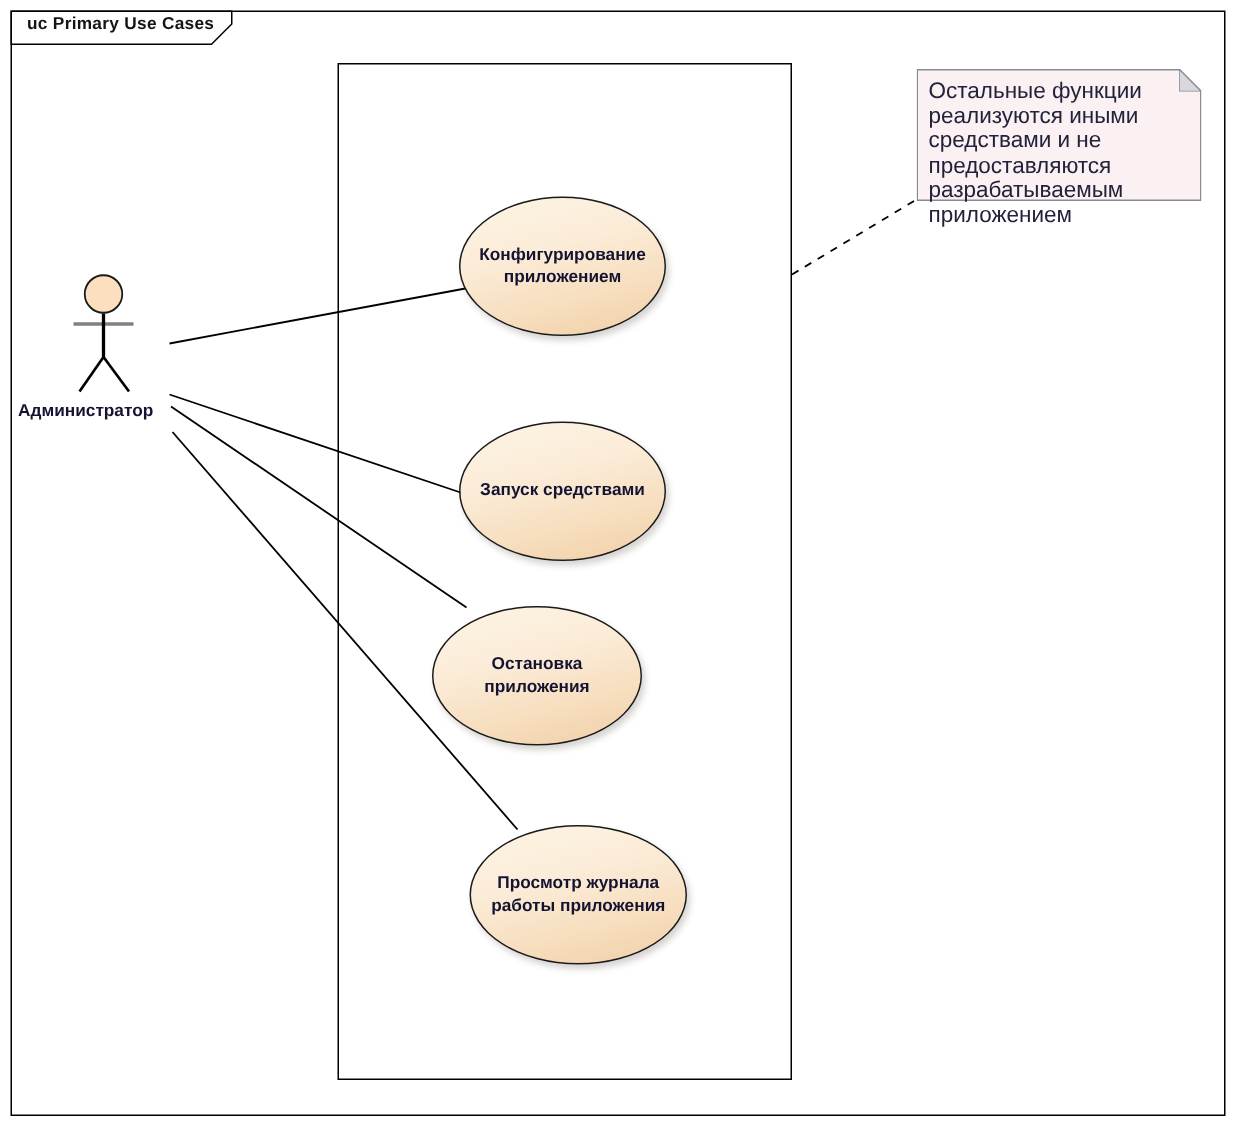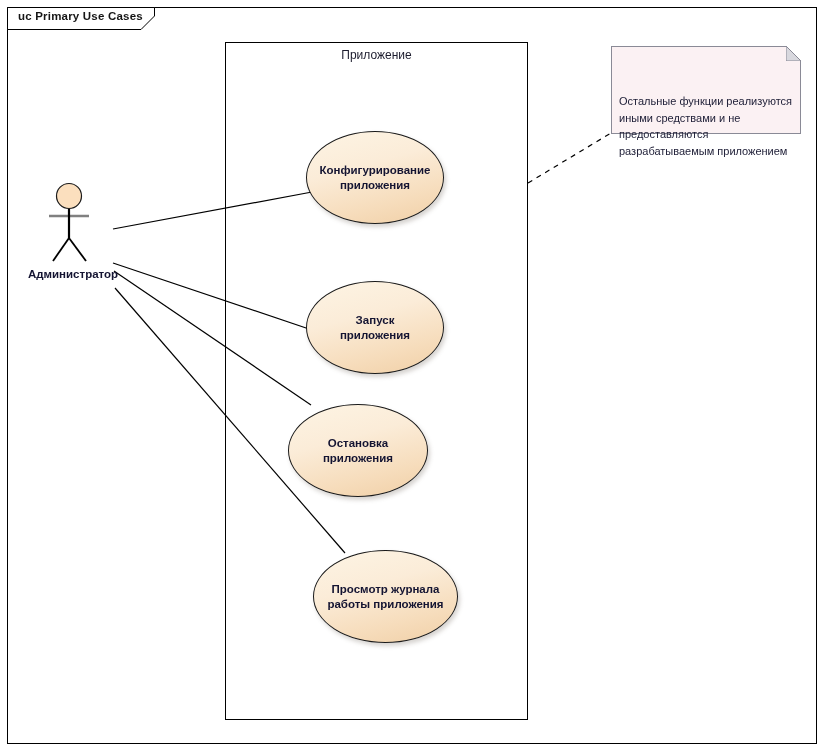--- a/index.html
+++ b/index.html
@@ -97,21 +97,20 @@
     left: 38px;
     top: 182px;
     width: 70px;
     height: 80px;
   }
   .actor-label {
     position: absolute;
     left: 12px;
     top: 268px;
     width: 122px;
-    text-align: center;
     font-size: 11.5px;
     font-weight: bold;
     color: #141432;
     white-space: nowrap;
   }
   
   .note {
     position: absolute;
     left: 611px;
     top: 46px;
@@ -129,24 +128,23 @@
     left: 786px;
     top: 46px;
     width: 15px;
     height: 15px;
   }
   .note-text {
     position: absolute;
     left: 619px;
     top: 53px;
     width: 176px;
-    font-size: 11px;
+    font-size: 15px;
     color: #22223a;
     line-height: 16.5px;
-    margin-top: 40px;
   }
   svg.lines {
     position: absolute;
     left: 0;
     top: 0;
     width: 825px;
     height: 752px;
     pointer-events: none;
     overflow: visible;
   }
@@ -157,21 +155,20 @@
 <div id="diagram-root">
 
   <div class="frame"></div>
 
   <svg class="frame-tab-svg" viewBox="0 0 152 24">
     <path d="M 0.5 0.5 L 147.5 0.5 L 147.5 9 L 134 22.5 L 0.5 22.5 Z" fill="#ffffff" stroke="#000000" stroke-width="1"></path>
   </svg>
   <div class="frame-tab-label">uc Primary Use Cases</div>
 
   <div class="boundary"></div>
-  <div class="boundary-label">Приложение</div>
 
   <svg class="lines" viewBox="0 0 825 752">
     <g stroke="#000000" stroke-width="1.2" fill="none">
       <line x1="113" y1="229" x2="312" y2="192"></line>
       <line x1="113" y1="263" x2="312" y2="330"></line>
       <line x1="114" y1="271" x2="311" y2="405"></line>
       <line x1="115" y1="288" x2="345" y2="553"></line>
     </g>
     <line x1="528" y1="183" x2="611" y2="133" stroke="#000000" stroke-width="1.2" stroke-dasharray="5,5" fill="none"></line>
   </svg>
@@ -180,25 +177,25 @@
     <circle cx="31" cy="14" r="12.5" fill="#fbdfbe" stroke="#1a1a1a" stroke-width="1.2"></circle>
     <line x1="11" y1="34" x2="51" y2="34" stroke="#808080" stroke-width="2.4"></line>
     <line x1="31" y1="27" x2="31" y2="56" stroke="#000000" stroke-width="2.2"></line>
     <line x1="31" y1="56" x2="15" y2="79" stroke="#000000" stroke-width="1.8"></line>
     <line x1="31" y1="56" x2="48" y2="79" stroke="#000000" stroke-width="1.8"></line>
   </svg>
   <div class="actor-label">Администратор</div>
 
   <div class="usecase" style="left:306px; top:131px; width:138px; height:93px;">
     <span class="usecase-text">Конфигурирование
-приложения</span>
+приложением</span>
   </div>
 
   <div class="usecase" style="left:306px; top:281px; width:138px; height:93px;">
-    <span class="usecase-text">Запуск приложения</span>
+    <span class="usecase-text">Запуск средствами</span>
   </div>
 
   <div class="usecase" style="left:288px; top:404px; width:140px; height:93px;">
     <span class="usecase-text">Остановка
 приложения</span>
   </div>
 
   <div class="usecase" style="left:313px; top:550px; width:145px; height:93px;align-items:center;">
     <span class="usecase-text">Просмотр журнала
 работы приложения</span>

